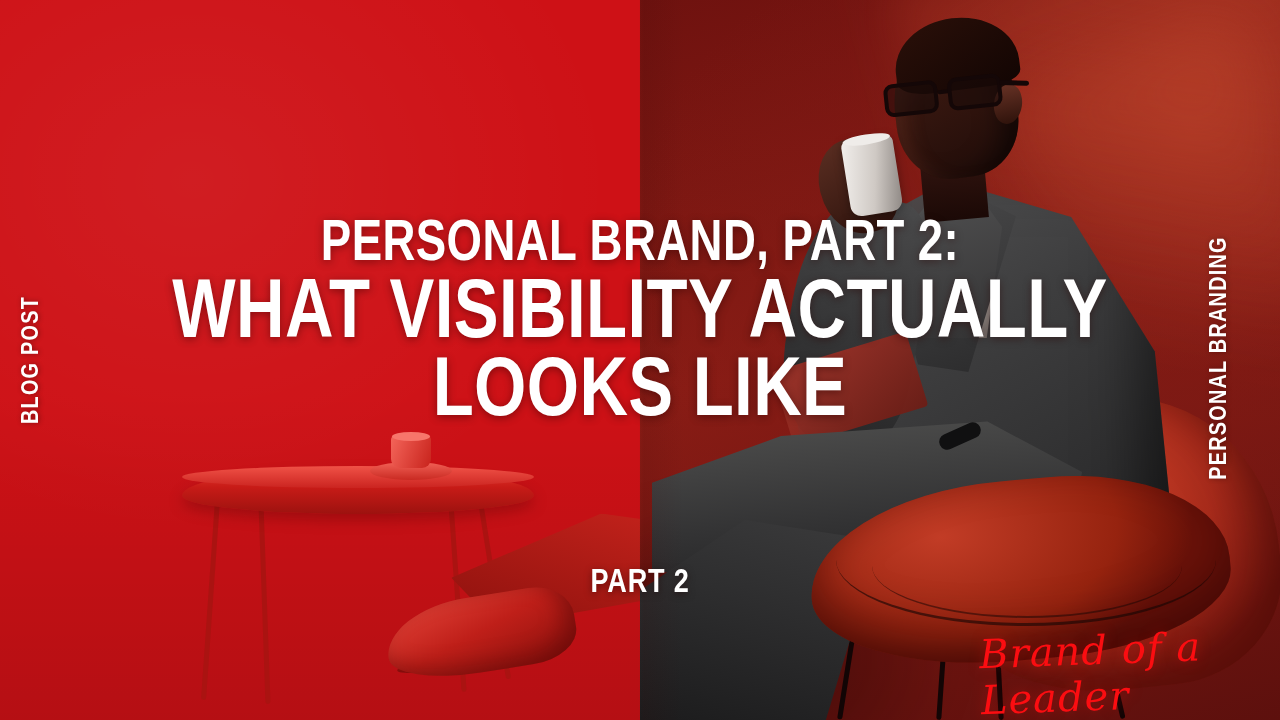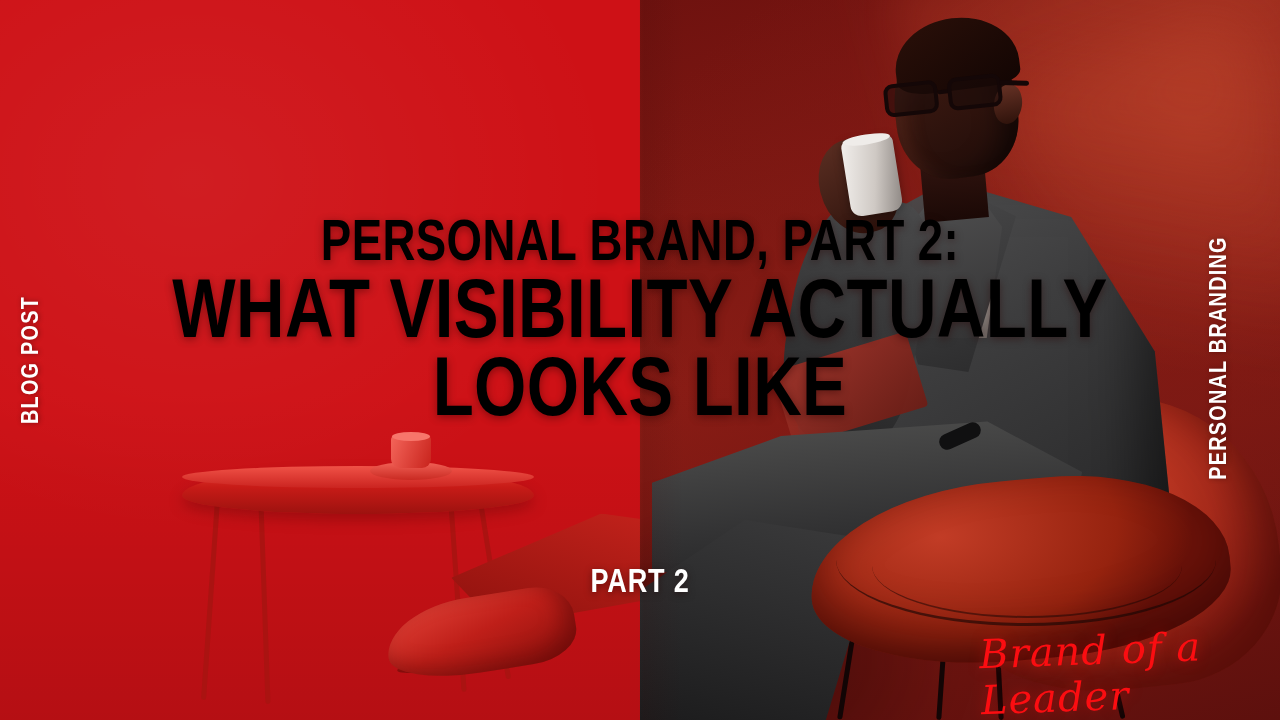--- a/index.html
+++ b/index.html
@@ -254,21 +254,21 @@
   
   .seam{
     position:absolute;left:600px;top:0;width:84px;height:720px;
     background:linear-gradient(90deg, rgba(206,17,22,0) 0%, rgba(206,17,22,.0) 46%, rgba(60,8,8,.12) 52%, rgba(60,8,8,0) 100%);
     pointer-events:none;
   }
 
   
   .headline{
     position:absolute;left:0;top:214px;width:1280px;
-    text-align:center;color:#000000;
+    text-align:center;color:#ffffff;
     text-shadow:0 2px 10px rgba(40,0,0,.45);
     user-select:none;
   }
   .hl-line{
     display:block;
     font-weight:700;
     letter-spacing:.5px;
     line-height:.93;
     font-stretch:condensed;
     transform:scaleX(.80);

